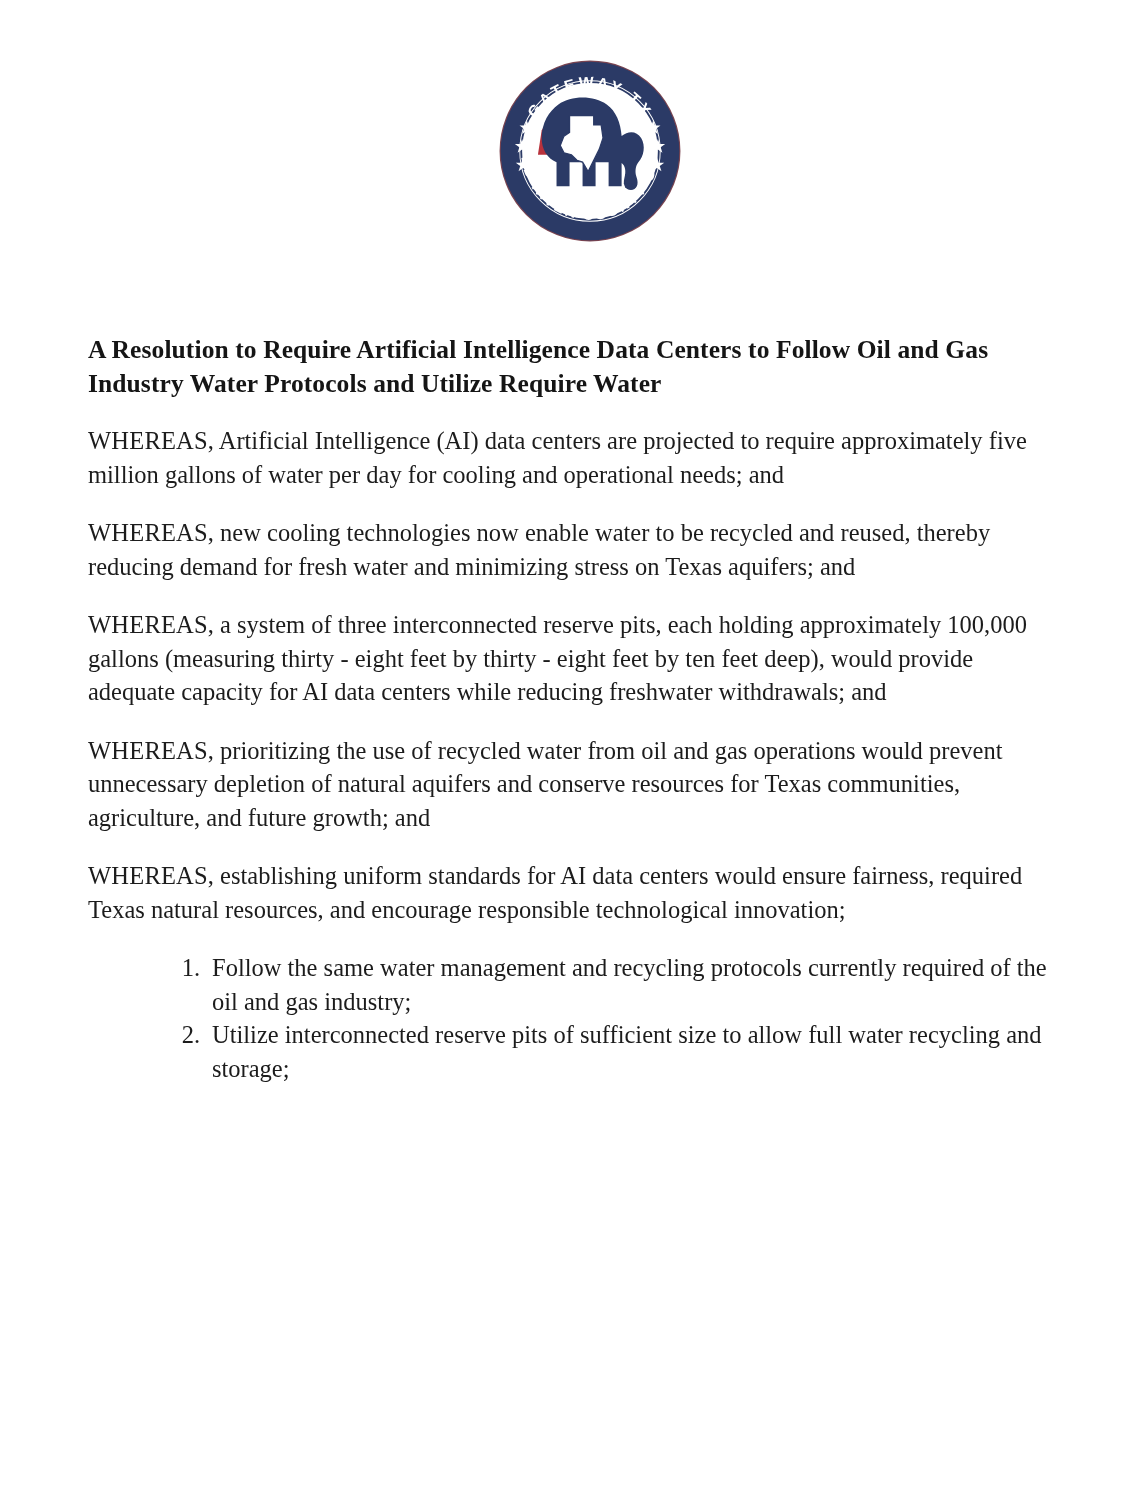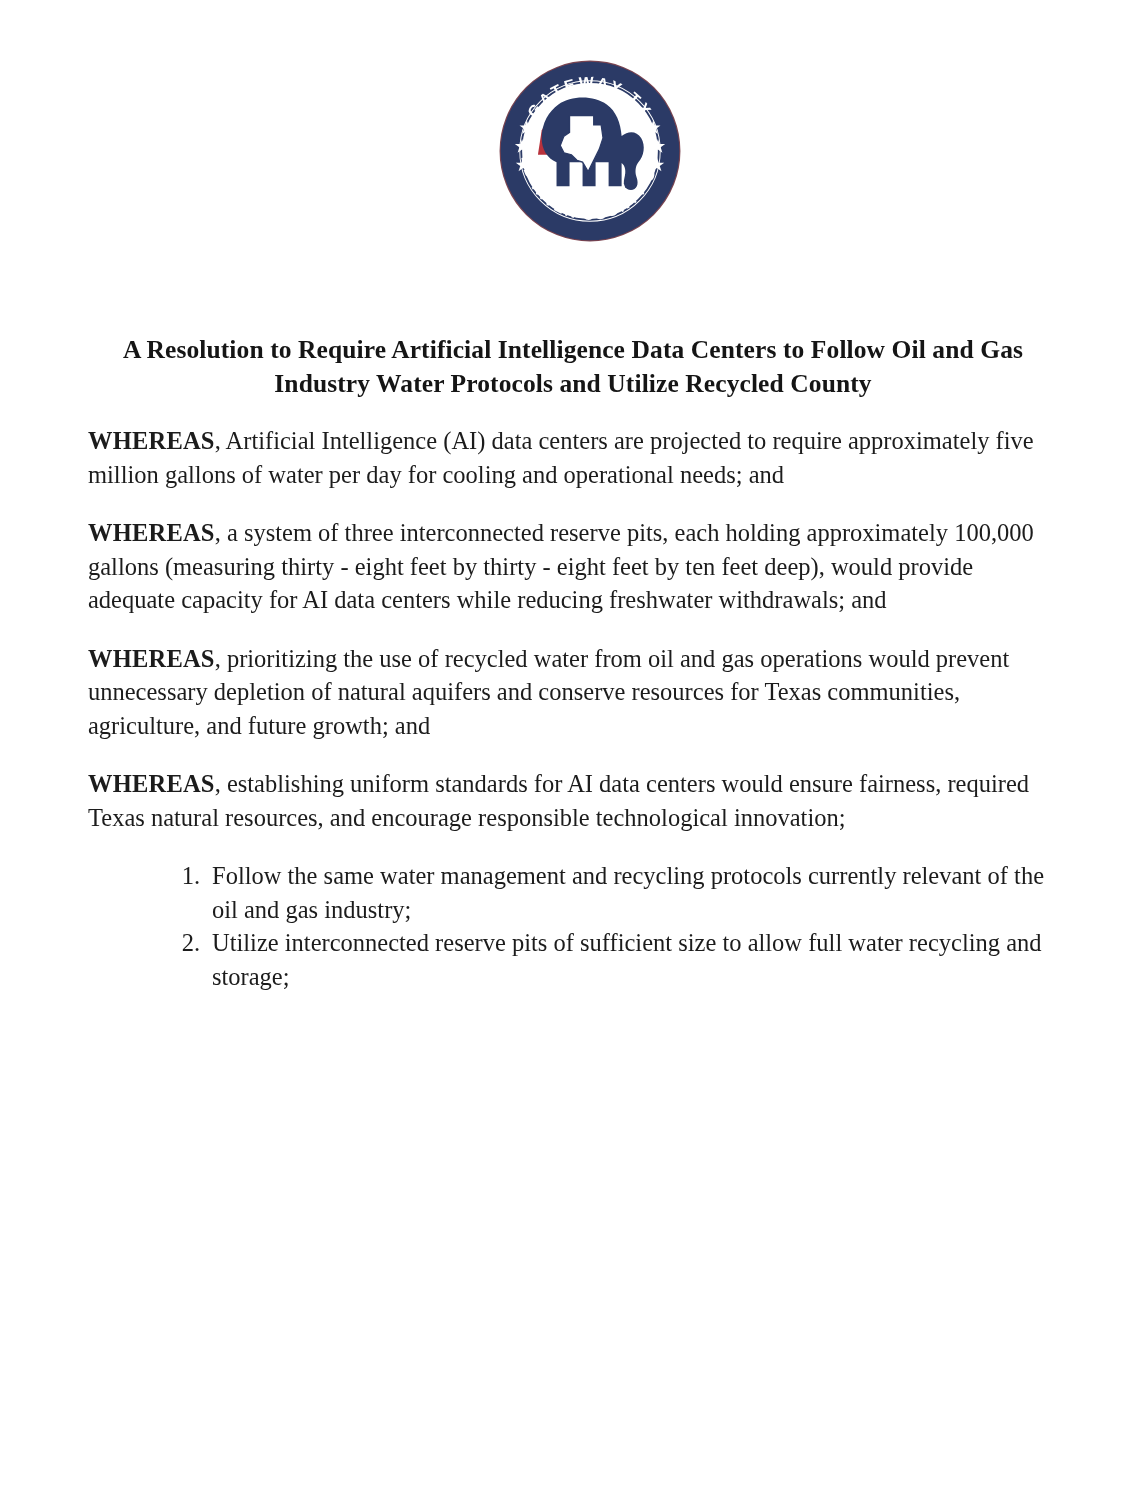--- a/index.html
+++ b/index.html
@@ -27,21 +27,21 @@
     height: 186px;
   }
   .logo-wrap svg { display: block; width: 100%; height: 100%; }
 
   
   .doc-title {
     position: absolute;
     left: 88px;
     top: 333px;
     width: 970px;
-    text-align: center;
+    text-align: left;
     font-weight: bold;
     font-size: 25.5px;
     line-height: 34px;
     letter-spacing: 0.1px;
     color: #151515;
   }
 
   
   .body-block {
     position: absolute;
@@ -50,21 +50,21 @@
     width: 970px;
   }
   .para {
     font-size: 24.5px;
     line-height: 33.5px;
     text-align: left;
     margin: 0 0 25px 0;
     color: #1c1c1c;
   }
   .para .lead {
-    font-weight: bold;
+    font-weight: normal;
     letter-spacing: 0.2px;
   }
 
   
   .res-list {
     margin: 6px 0 0 0;
     padding: 0 0 0 78px;
     list-style: none;
     counter-reset: resitem;
   }
@@ -152,48 +152,51 @@
                  L 80,104 L 72,102 L 68,94 L 72,84 L 78,80 Z" fill="#ffffff" stroke="#2b3a66" stroke-width="1.4"></path>
 
         <text x="136" y="140" font-family="&quot;Liberation Sans&quot;, sans-serif" font-size="7" fill="#2b3a66">TM</text>
       </g>
     </svg>
   </div>
 
   <div class="doc-title">
     <span>A Resolution to Require Artificial Intelligence Data Centers to Follow Oil and Gas</span>
     <br>
-    <span>Industry Water Protocols and Utilize Recycled County</span>
+    <span>Industry Water Protocols and Utilize Require Water</span>
   </div>
 
   <div class="body-block">
 
     <p class="para">
       <span class="lead">WHEREAS</span><span>, Artificial Intelligence (AI) data centers are projected to require approximately five million gallons of water per day for cooling and operational needs; and</span>
     </p>
 
+    <p class="para">
+      <span class="lead">WHEREAS</span><span>, new cooling technologies now enable water to be recycled and reused, thereby reducing demand for fresh water and minimizing stress on Texas aquifers; and</span>
+    </p>
 
 
     <p class="para">
       <span class="lead">WHEREAS</span><span>, a system of three interconnected reserve pits, each holding approximately 100,000 gallons (measuring thirty - eight feet by thirty - eight feet by ten feet deep), would provide adequate capacity for AI data centers while reducing freshwater withdrawals; and</span>
     </p>
 
     <p class="para">
       <span class="lead">WHEREAS</span><span>, prioritizing the use of recycled water from oil and gas operations would prevent unnecessary depletion of natural aquifers and conserve resources for Texas communities, agriculture, and future growth; and</span>
     </p>
 
 
     <p class="para">
       <span class="lead">WHEREAS</span><span>, establishing uniform standards for AI data centers would ensure fairness, required Texas natural resources, and encourage responsible technological innovation;</span>
     </p>
 
 
     <ol class="res-list">
       <li>
-        <span class="num">1.</span><span>Follow the same water management and recycling protocols currently relevant of the oil and gas industry;</span>
+        <span class="num">1.</span><span>Follow the same water management and recycling protocols currently required of the oil and gas industry;</span>
       </li>
       <li>
         <span class="num">2.</span><span>Utilize interconnected reserve pits of sufficient size to allow full water recycling and storage;</span>
       </li>
     </ol>
 
   </div>
 </div>
 
 </body></html>

